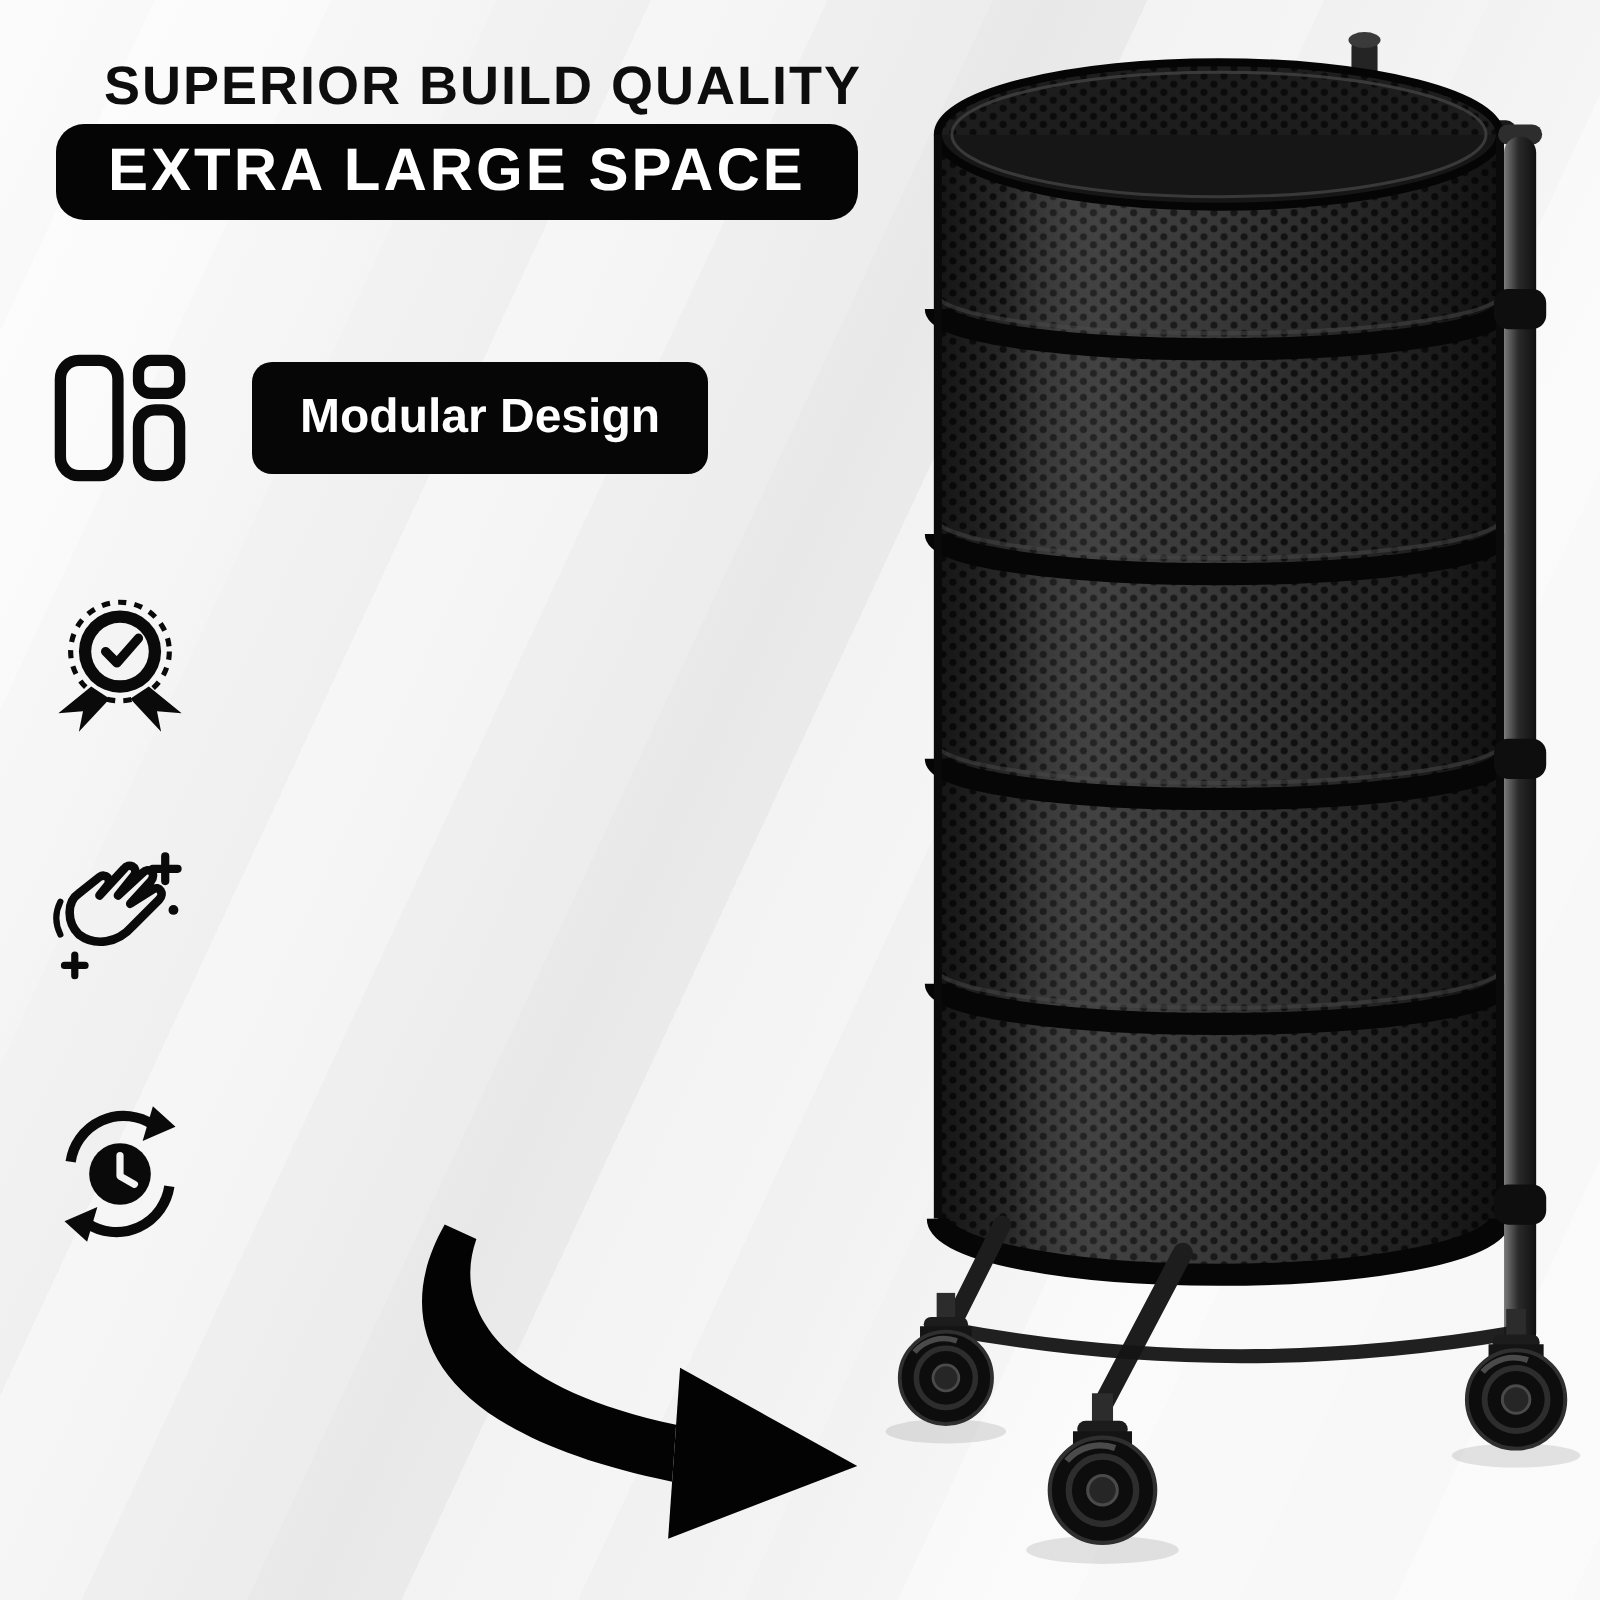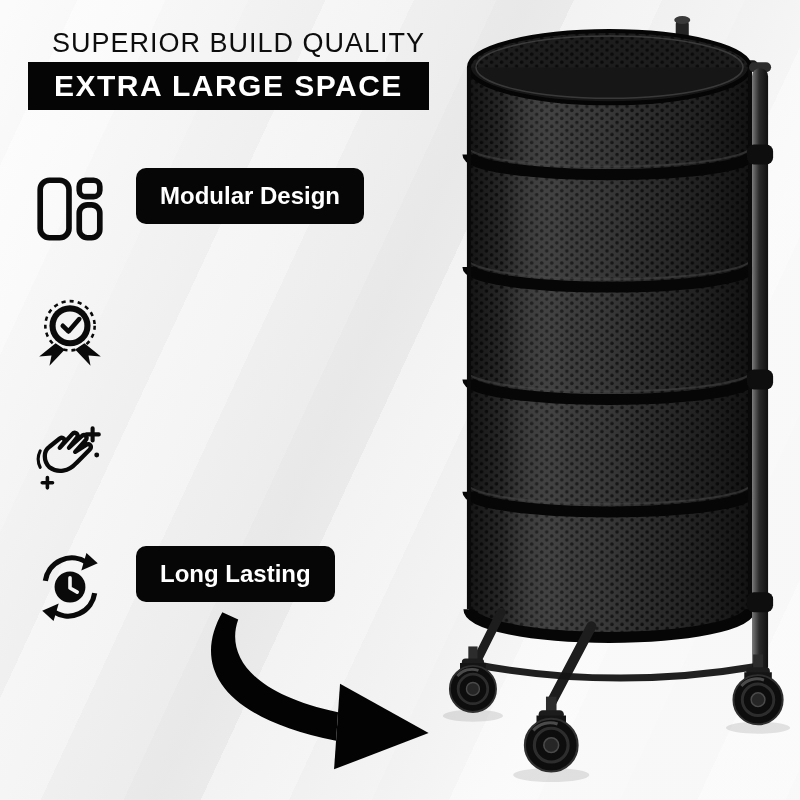--- a/index.html
+++ b/index.html
@@ -5,29 +5,29 @@
   html,body{margin:0;padding:0;}
   .canvas{
     position:relative;width:800px;height:800px;overflow:hidden;
     font-family:"Liberation Sans",sans-serif;
     background:
       linear-gradient(115deg, rgba(255,255,255,0.85) 0%, rgba(235,235,235,0.35) 45%, rgba(252,252,252,0.8) 75%),
       repeating-linear-gradient(115deg,#e7e7e7 0 70px,#f5f5f5 70px 150px,#ececec 150px 225px);
   }
   .headline{
     position:absolute;left:52px;top:28px;margin:0;
-    font-size:27px;font-weight:normal;letter-spacing:1px;color:#0d0d0d;white-space:nowrap;
+    font-size:27px;font-weight:bold;letter-spacing:1px;color:#0d0d0d;white-space:nowrap;
   }
   .banner{
     position:absolute;left:28px;top:62px;height:48px;
     display:inline-flex;align-items:center;padding:0 26px;
-    background:#050505;color:#ffffff;border-radius:0;
+    background:#050505;color:#ffffff;border-radius:14px;
     font-size:30px;font-weight:bold;letter-spacing:1.5px;white-space:nowrap;
   }
-  .feature-row{position:absolute;left:30px;display:flex;align-items:flex-start;gap:26px;height:82px;}
+  .feature-row{position:absolute;left:20px;display:flex;align-items:center;gap:26px;height:82px;}
   .row-1{top:168px;} .row-2{top:293px;} .row-3{top:416px;} .row-4{top:546px;}
   .icon-box{width:80px;height:82px;flex:0 0 80px;display:flex;align-items:center;justify-content:center;}
   .pill{
     display:inline-flex;align-items:center;height:56px;padding:0 24px;
     background:#060606;color:#ffffff;border-radius:10px;
     font-size:24px;font-weight:bold;white-space:pre;
   }
   .arrow-wrap{position:absolute;left:188px;top:616px;width:255px;height:165px;transform:rotate(4deg);}
   .product-wrap{position:absolute;left:438px;top:12px;width:358px;height:778px;}
   svg{display:block;}
@@ -83,21 +83,20 @@
     <span class="icon-box">
       <svg width="74" height="74" viewBox="0 0 72 72">
         <path d="M12,30 A26,26 0 0 1 52,12" fill="none" stroke="#0a0a0a" stroke-width="5"></path>
         <path d="M52,3 L63,13 L47,20 Z" fill="#0a0a0a"></path>
         <path d="M60,42 A26,26 0 0 1 20,60" fill="none" stroke="#0a0a0a" stroke-width="5"></path>
         <path d="M20,69 L9,59 L25,52 Z" fill="#0a0a0a"></path>
         <circle cx="36" cy="36" r="15" fill="#0a0a0a"></circle>
         <path d="M36,27 L36,37 L43,41" fill="none" stroke="#f4f4f4" stroke-width="3.5" stroke-linecap="round" stroke-linejoin="round"></path>
       </svg>
     </span>
-    <div class="pill">Long Lasting</div>
   </div>
 
   <div class="arrow-wrap">
     <svg width="255" height="165" viewBox="0 0 250 160">
       <path d="M28,2 C4,52 26,104 148,120 L148,92 C62,80 34,44 44,8 Z" fill="#030303"></path>
       <path d="M148,64 L148,148 L238,106 Z" fill="#030303"></path>
     </svg>
   </div>
 
   <div class="product-wrap" role="img" aria-label="Black 5-tier rotating perforated round basket storage rack with caster wheels">

